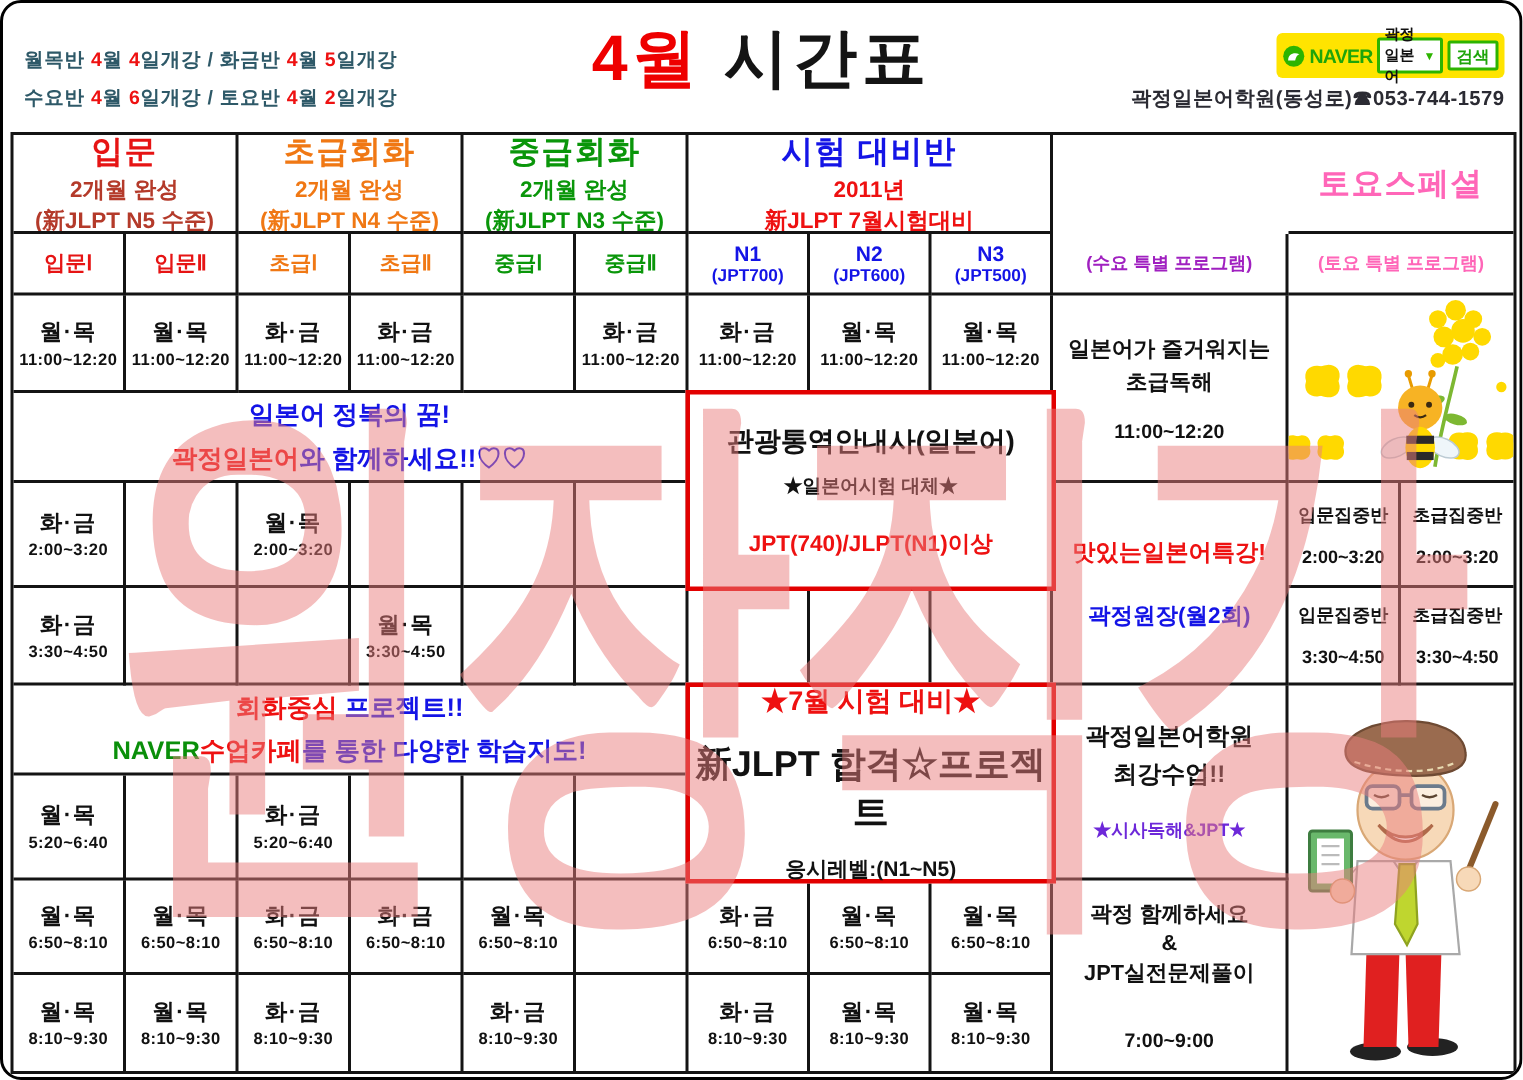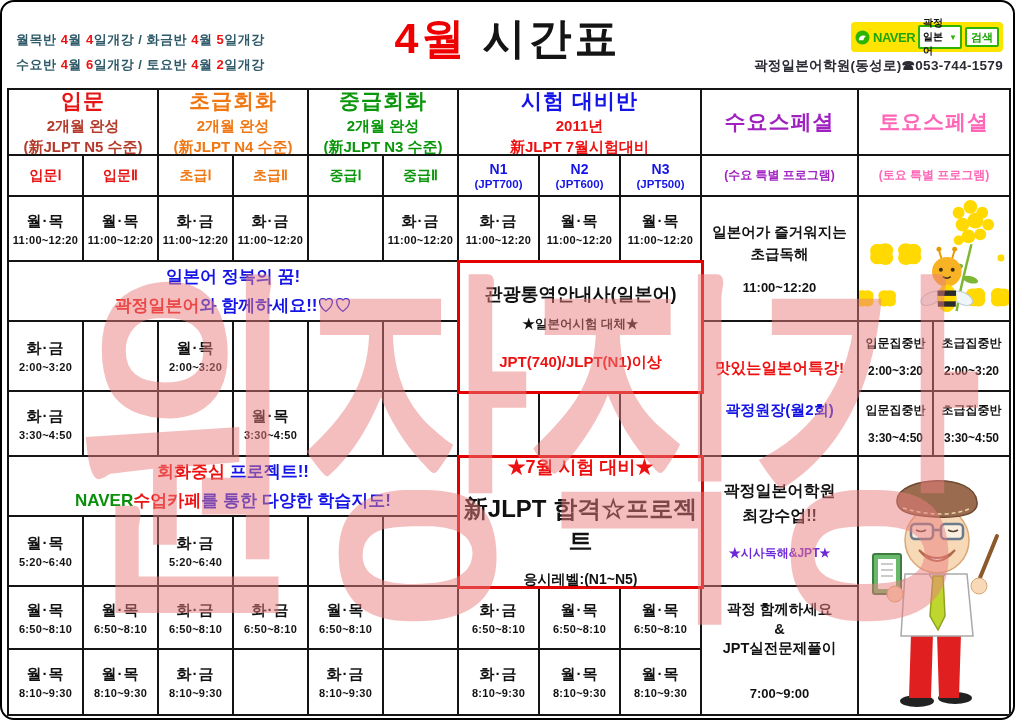--- a/index.html
+++ b/index.html
@@ -82,23 +82,20 @@
     </div>
     <div class="c" style="grid-area:1/5/2/7;color:#0A960A">
       <div class="gt">중급회화</div>
       <div class="gd">2개월 완성</div>
       <div class="gd">(新JLPT N3 수준)</div>
     </div>
     <div class="c" style="grid-area:1/7/2/10">
       <div class="gt" style="color:#1414E6">시험 대비반</div>
       <div class="gd" style="color:#EE1111">2011년</div>
       <div class="gd" style="color:#EE1111">新JLPT 7월시험대비</div>
-    </div>
-    <div class="c" style="grid-area:1/10/2/11;color:#A020C0">
-      <div class="gt">수요스페셜</div>
     </div>
     <div class="c nr" style="grid-area:1/11/2/13;color:#FF66B8">
       <div class="gt">토요스페셜</div>
     </div>
 
     <div class="c" style="grid-area:2/1;color:#E61414">
         <div class="sub">입문Ⅰ</div>
       </div>
     <div class="c" style="grid-area:2/2;color:#E61414">
         <div class="sub">입문Ⅱ</div>

